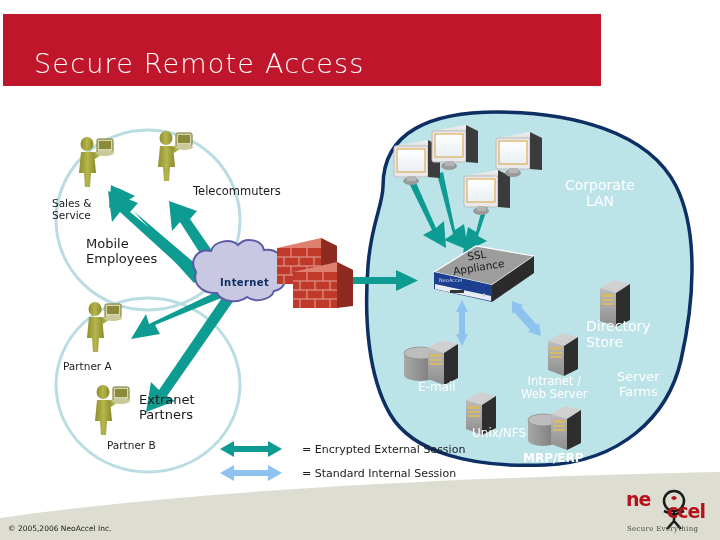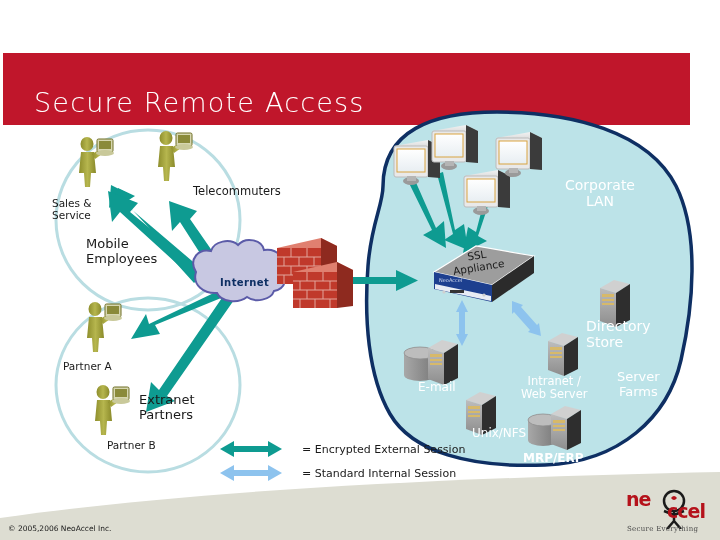--- a/index.html
+++ b/index.html
@@ -14,24 +14,23 @@
     background: #ffffff;
     overflow: hidden;
     font-family: "DejaVu Sans", sans-serif;
   }
 
   
   #title-banner {
     position: absolute;
     left: 3px;
     top: 14px;
-    width: 687px;
+    width: 598px;
     height: 72px;
     background: #C0162B;
-    margin-top: 39px;
   }
   #title-text {
     position: absolute;
     left: 31px;
     top: 34px;
     font-family: "DejaVu Sans", sans-serif;
     font-size: 27px;
     font-weight: 300;
     letter-spacing: 1.2px;
     color: #ffffff;

